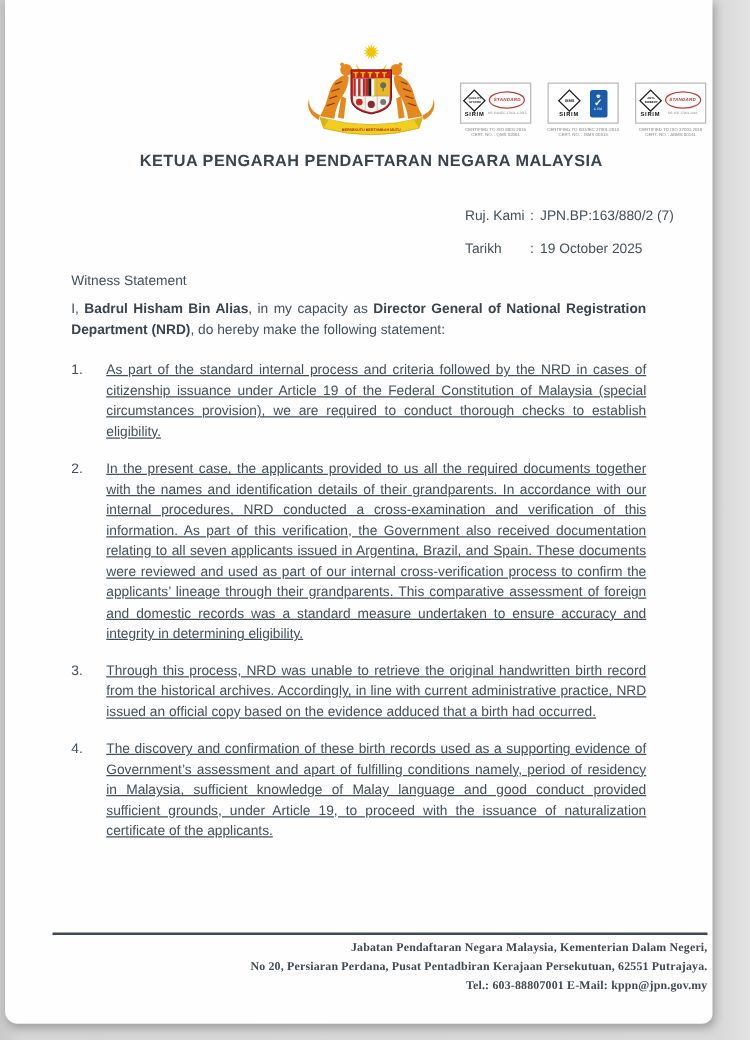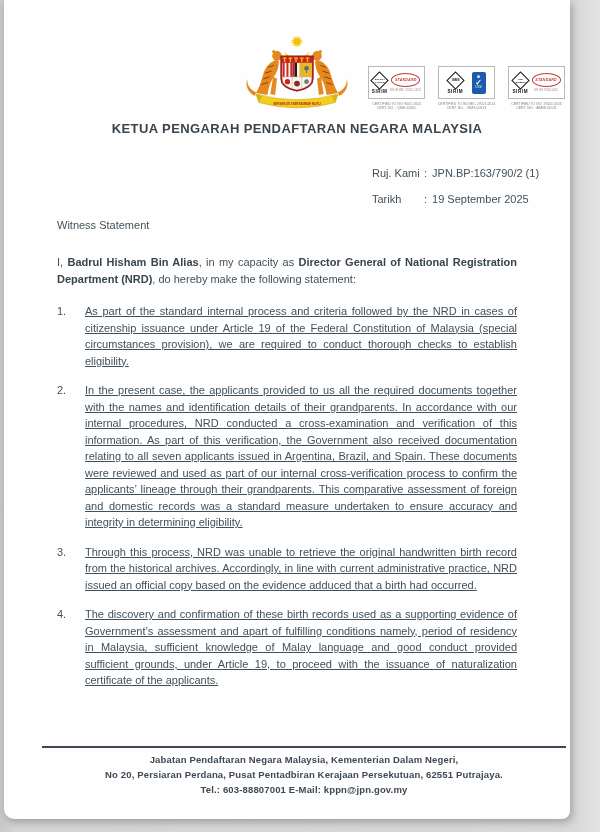--- a/index.html
+++ b/index.html
@@ -41,29 +41,29 @@
     text-align:center;font-size:13px;font-weight:bold;letter-spacing:.4px;color:#39444c;
   }
   
   .ref{position:absolute;left:332px;top:160px;font-size:11px;color:#42505a;}
   .ref .row{height:26px;display:flex;align-items:center;}
   .ref .lbl{display:inline-block;width:52px;padding-left:36px;}
   .ref .sep{margin-right:5px;}
   
   .docbody{position:absolute;left:53px;top:214px;width:460px;font-size:11px;color:#42505a;}
   .subject div{line-height:23px;}
-  .intro{margin-top:17px;line-height:16.5px;text-align:justify;}
+  .intro{margin-top:2px;line-height:16.5px;text-align:justify;}
   .intro b{color:#39444c;}
   .items{margin-top:16px;}
   .item{display:flex;margin-bottom:13px;line-height:16.5px;}
   .item .num{width:28px;flex:none;}
   .item .itext{flex:1;text-align:justify;text-decoration:underline;}
   
   .footer{position:absolute;left:38px;top:746px;width:524px;border-top:2px solid #3e4953;
-          text-align:center;color:#3e4953;}
+          text-align:right;color:#3e4953;font-family:Liberation Serif, serif;}
   .footer div{font-size:9.5px;font-weight:bold;line-height:15px;letter-spacing:.15px;}
   .footer div:first-of-type{margin-top:4px;}
 </style>
 </head>
 <body>
 
 <div class="page">
 
   <svg class="arms" viewBox="0 0 122 86" xmlns="http://www.w3.org/2000/svg">
 
@@ -211,26 +211,26 @@
       </div>
     </div>
   </div>
 
   <div class="title">KETUA PENGARAH PENDAFTARAN NEGARA MALAYSIA</div>
 
   <div class="ref">
     <div class="row">
       <span class="lbl">Ruj. Kami</span>
       <span class="sep">:</span>
-      <span>JPN.BP:163/790/2 (1)</span>
+      <span>JPN.BP:163/880/2 (7)</span>
     </div>
     <div class="row">
       <span class="lbl">Tarikh</span>
       <span class="sep">:</span>
-      <span>19 September 2025</span>
+      <span>19 October 2025</span>
     </div>
   </div>
 
   <div class="docbody">
     <div class="subject">
       <div>Witness Statement</div>
     </div>
 
     <p class="intro"><span>I, </span><b>Badrul Hisham Bin Alias</b><span>, in my capacity as </span><b>Director General of National Registration Department (NRD)</b><span>, do hereby make the following statement:</span></p>
 

